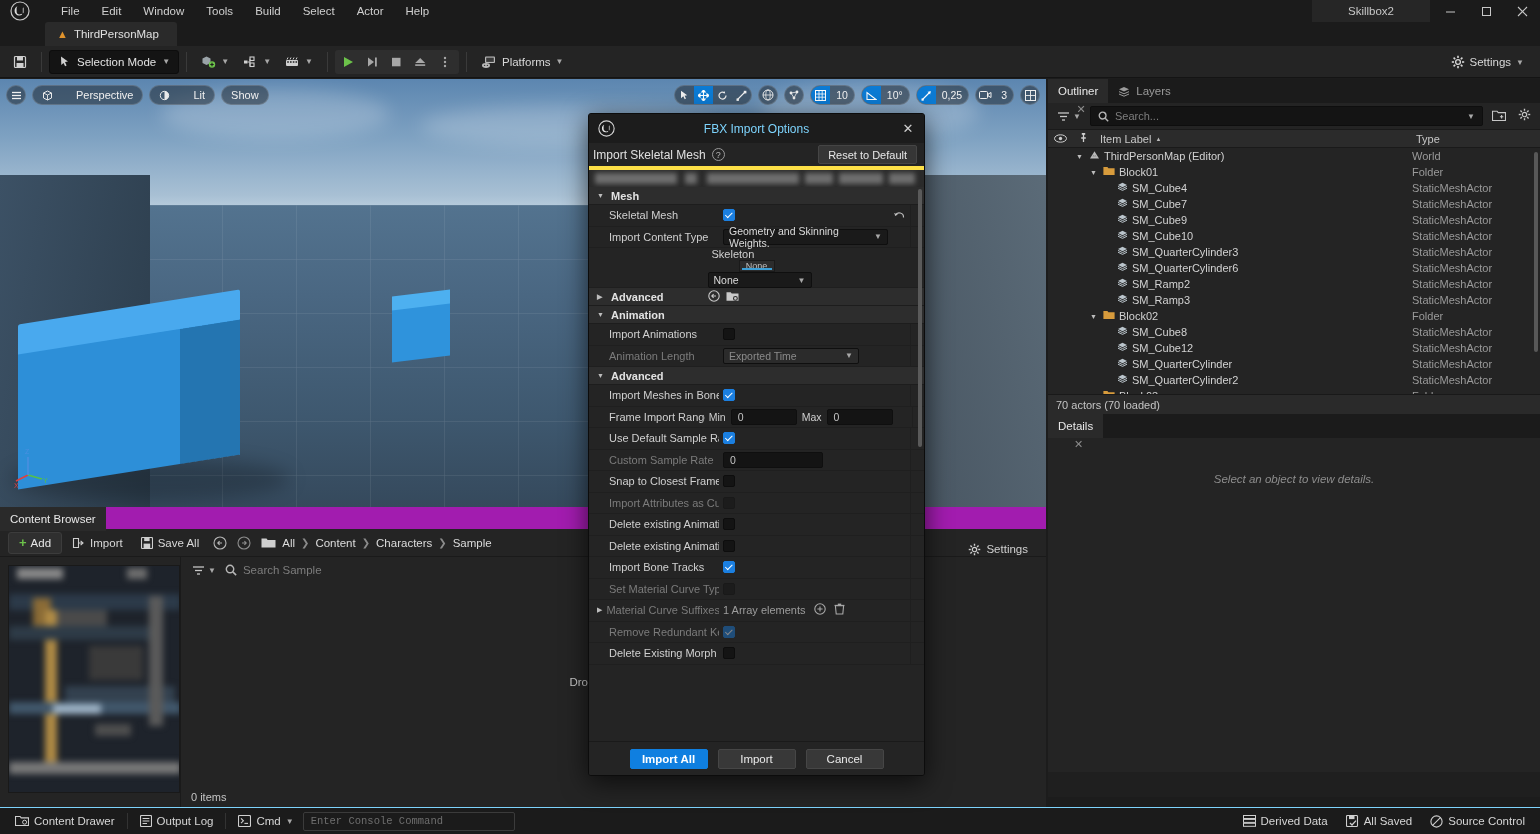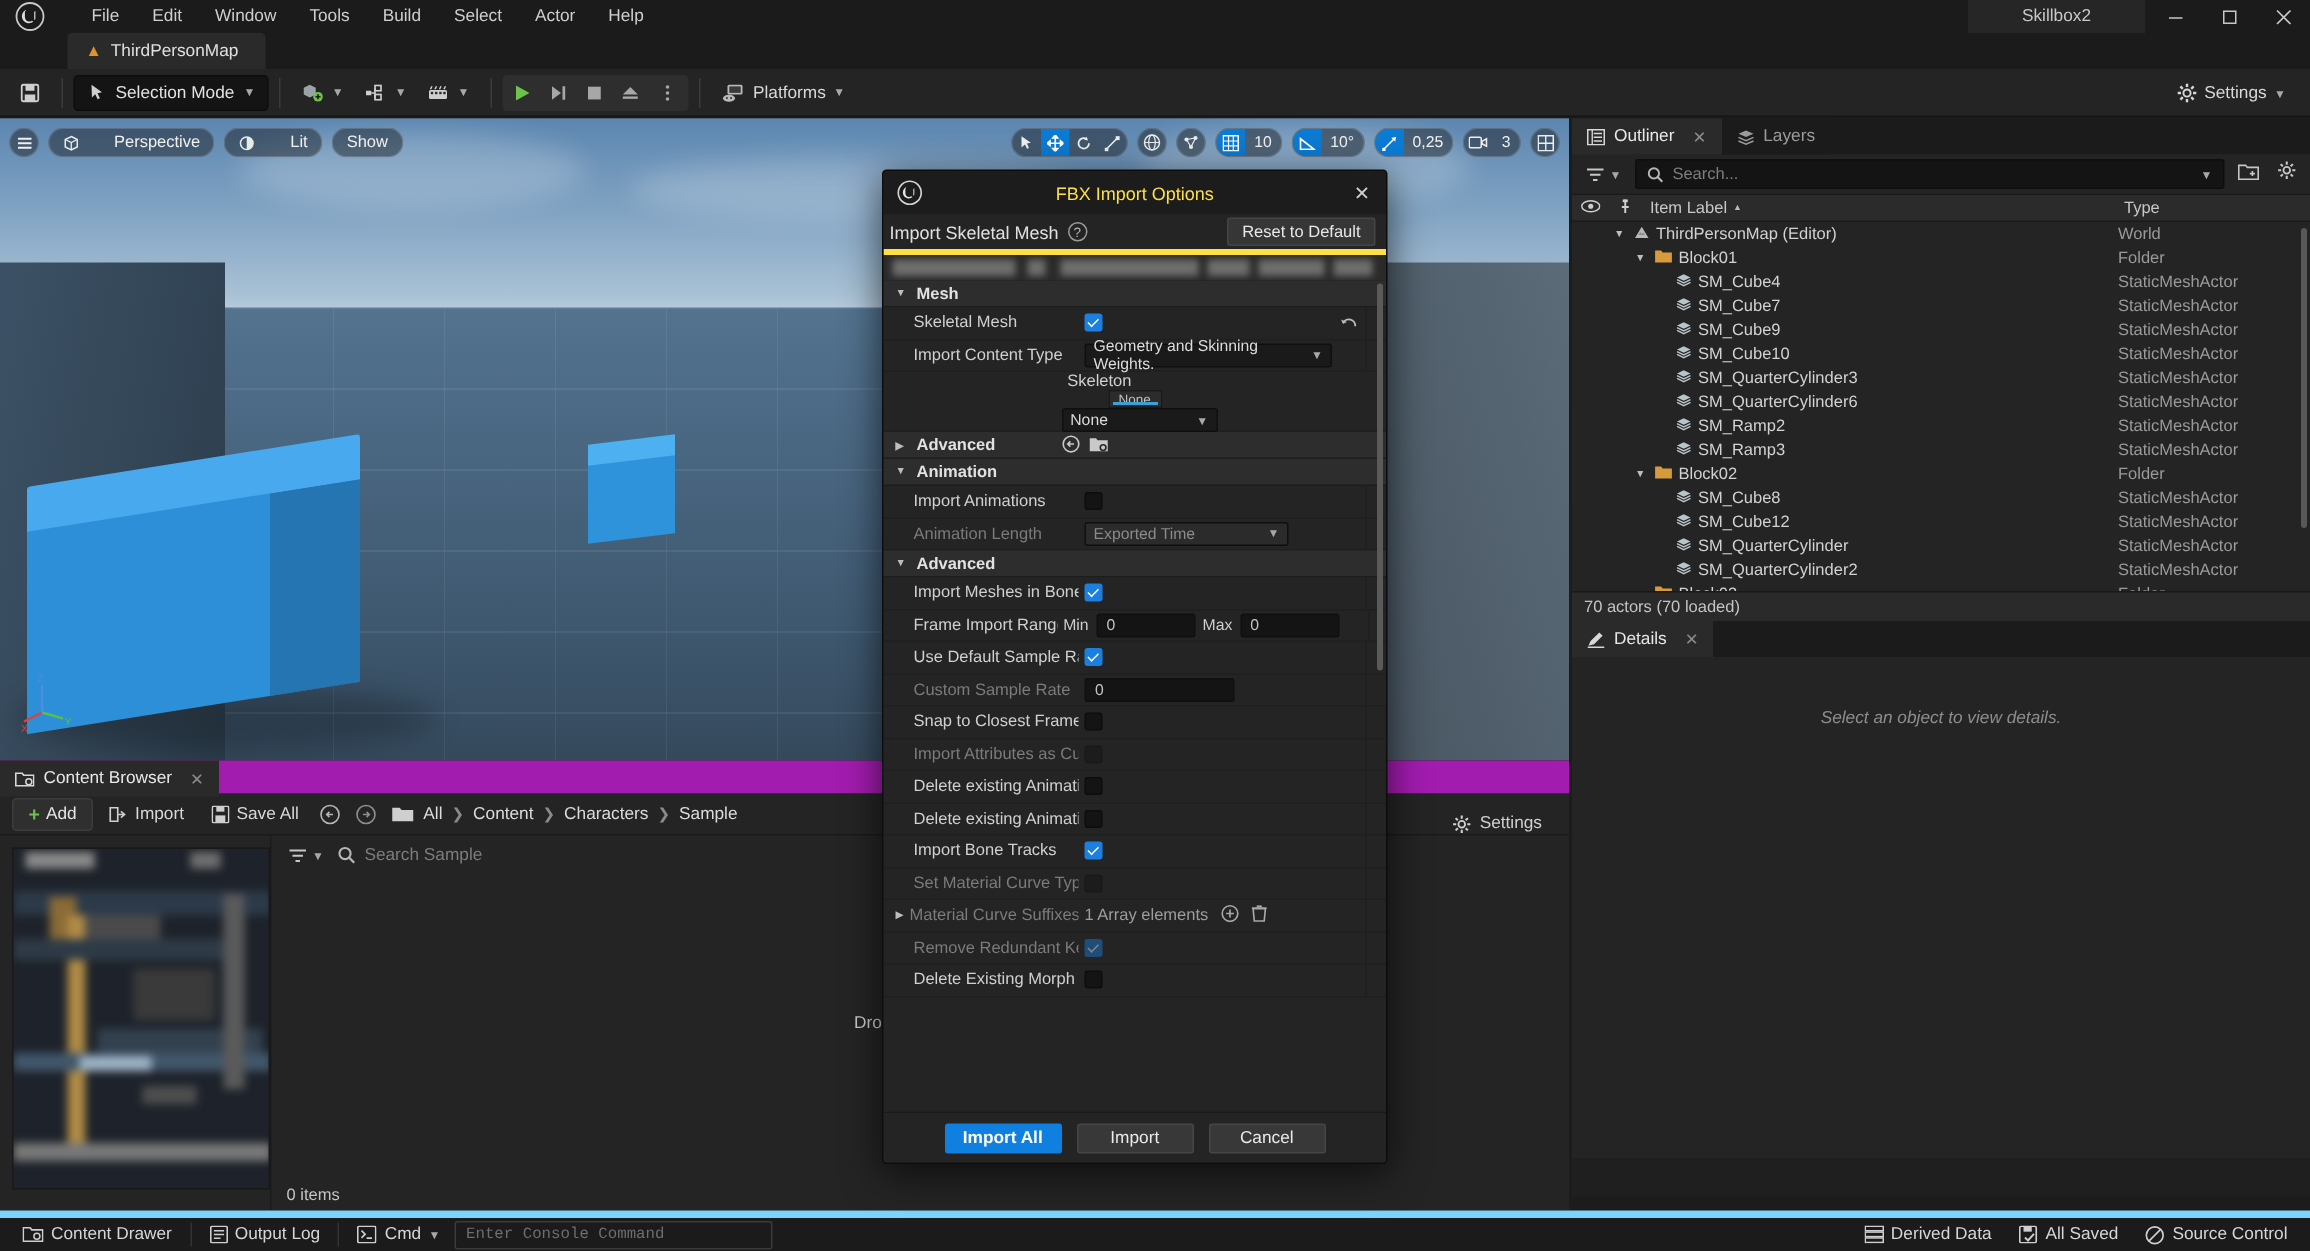--- a/index.html
+++ b/index.html
@@ -165,21 +165,21 @@
     overflow:hidden;
   }
 
   
   .right-col { position:absolute; left:1048px; top:79px; width:492px; height:718px; background:#1f1f1f; }
   .panel-tabs { height:24px; display:flex; background:#1b1b1b; }
   .panel-tab {
     height:24px; display:flex; align-items:center; gap:6px; padding:0 10px;
     font-size:11.5px; color:#9b9b9b; background:#1b1b1b;
   }
-  .panel-tab.active { background:#2a2a2a; color:#e8e8e8; }
+  .panel-tab.active { background:#2a2a2a; color:#e8e8e8;flex-direction:column; }
   .panel-tab .x { font-size:11px; color:#8c8c8c; margin-left:6px; }
   .outliner-body { background:#242424; }
   .ol-search {
     height:26px; display:flex; align-items:center; gap:6px; padding:2px 6px; background:#242424;
   }
   .filter-btn { display:flex; align-items:center; gap:3px; color:#c0c0c0; font-size:10px; padding:0 3px; }
   .search-box {
     flex:1; height:20px; background:#141414; border:1px solid #0e0e0e; border-radius:2px;
     display:flex; align-items:center; gap:6px; padding:0 7px;
     font-size:11px; color:#7d7d7d;
@@ -249,21 +249,21 @@
     font-size:11.5px; color:#c9c9c9;
   }
   .cb-status {
     position:absolute; left:0; bottom:0; width:100%; height:20px; display:flex; align-items:center;
     padding-left:10px; font-size:11px; color:#c4c4c4;
   }
 
   
   .statusbar {
     position:absolute; left:0; bottom:0; width:1540px; height:27px; background:#1b1b1b;
-    border-top:5px solid #7dd3fc; display:flex; align-items:center; padding:1px 6px;
+    border-top:1px solid #7dd3fc; display:flex; align-items:center; padding:1px 6px;
   }
   .sb-btn {
     height:20px; display:flex; align-items:center; gap:5px; padding:0 9px;
     font-size:11.5px; color:#d6d6d6; border-radius:2px;
   }
   .sb-sep { width:1px; height:16px; background:#333; margin:0 3px; }
   .console-input {
     width:212px; height:19px; background:#1b1b1b; border:1px solid #3b3b3b; border-radius:2px;
     display:flex; align-items:center; padding:0 7px;
     font-family:"Liberation Mono", monospace; font-size:10.5px; color:#6e6e6e;
@@ -275,21 +275,21 @@
     position:absolute; left:588px; top:113px; width:337px; height:663px;
     background:#242424; border:1px solid #0c0c0c; border-radius:3px;
     box-shadow: 0 6px 26px rgba(0,0,0,.65);
     display:flex; flex-direction:column; overflow:hidden;
   }
   .modal-title {
     height:29px; background:#1c1c1c; display:flex; align-items:center; padding:0 6px;
     position:relative;
   }
   .modal-title .t {
-    position:absolute; left:0; right:0; text-align:center; font-size:12px; color:#fde047;
+    position:absolute; left:0; right:0; text-align:center; font-size:12px; color:#7dd3fc;
   }
   .modal-x {
     position:absolute; right:6px; width:20px; height:20px; display:flex;
     align-items:center; justify-content:center; color:#cfcfcf; font-size:13px;
   }
   .modal-sub {
     height:27px; display:flex; align-items:center; padding:0 4px; background:#242424;
     border-bottom:4px solid #fde047; position:relative;
   }
   .modal-sub .s-title { font-size:12px; color:#e0e0e0; }

